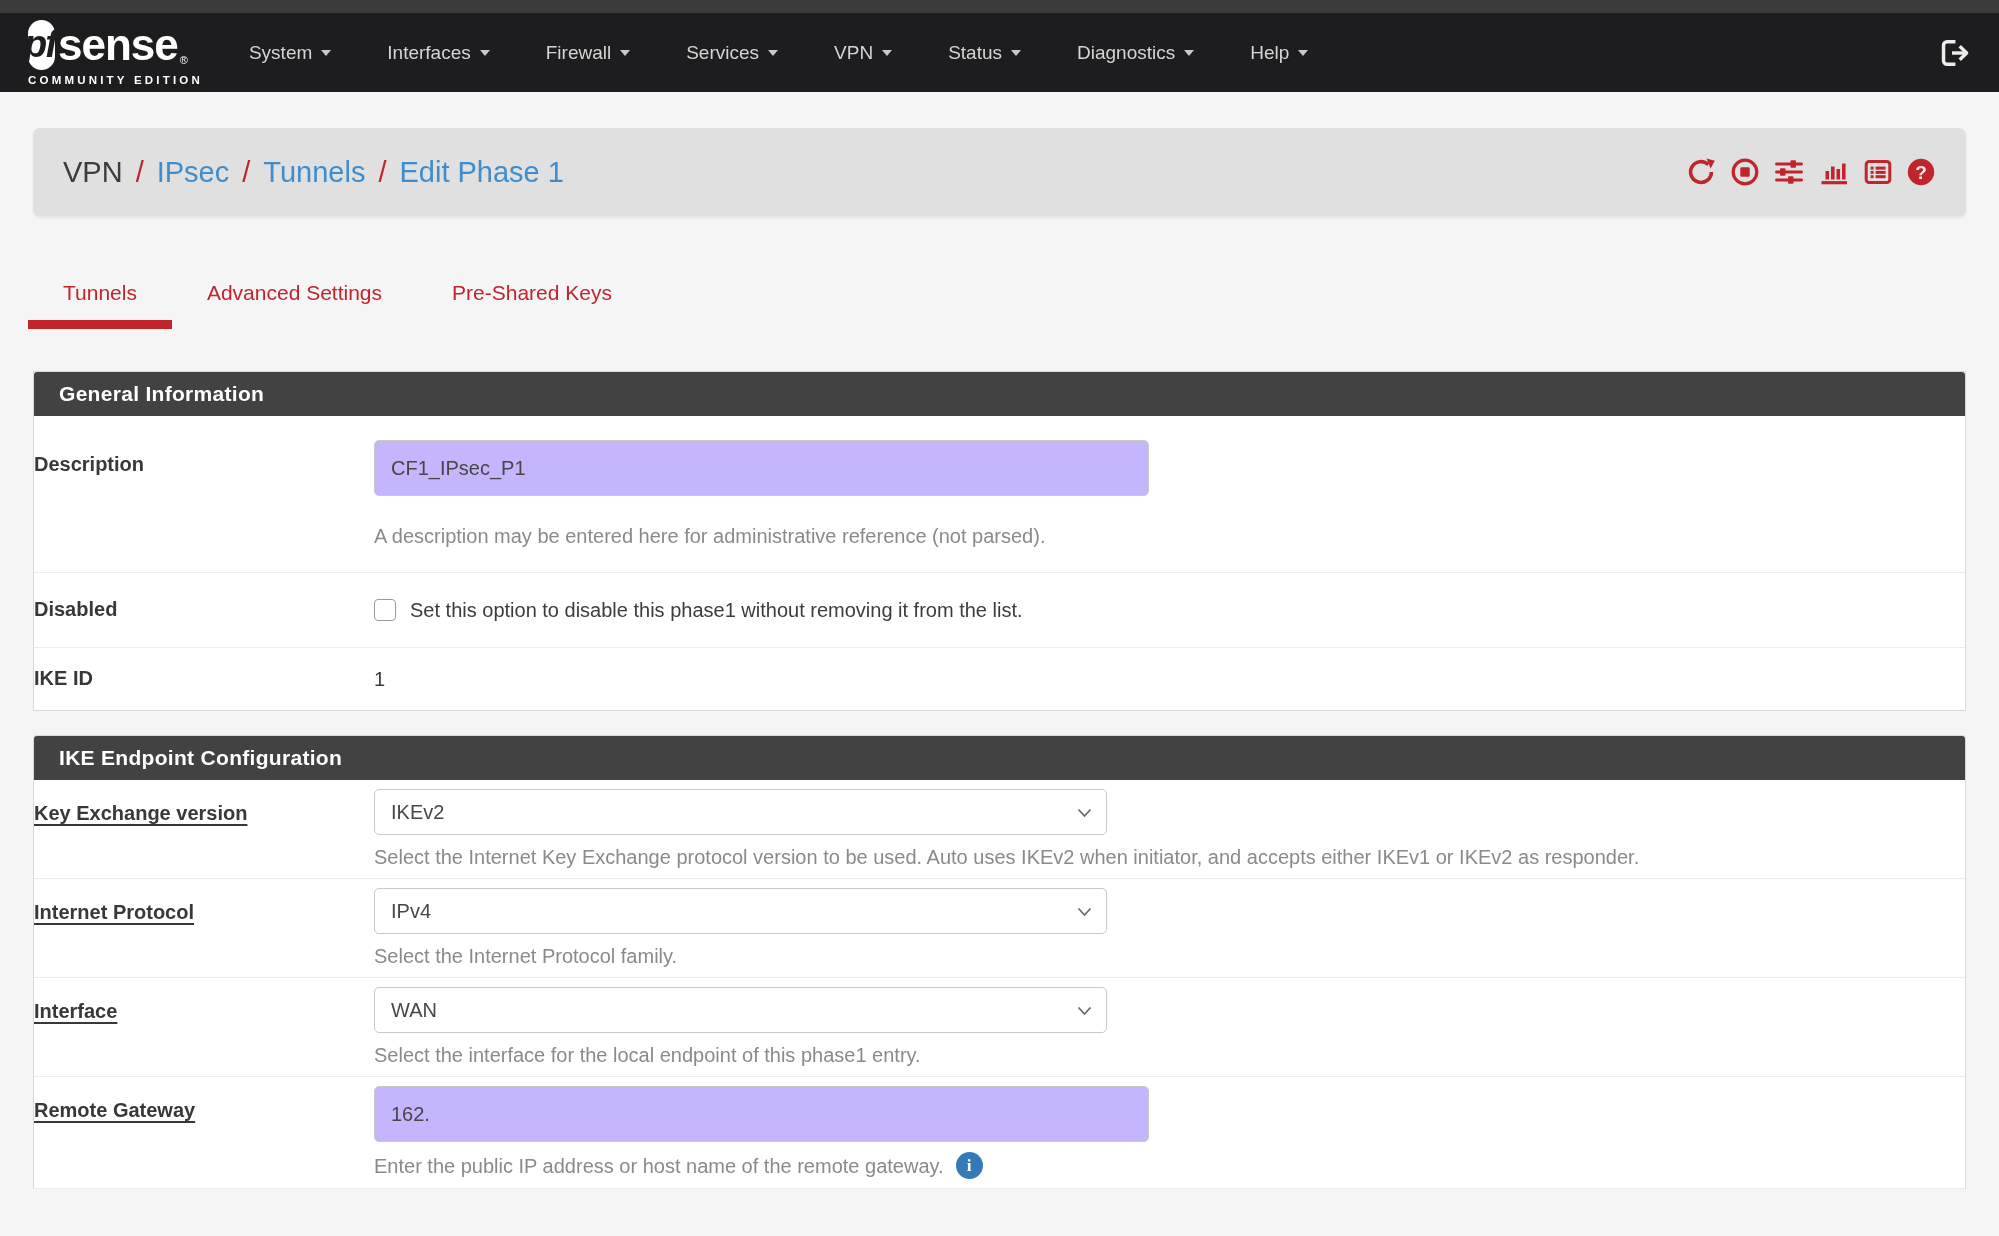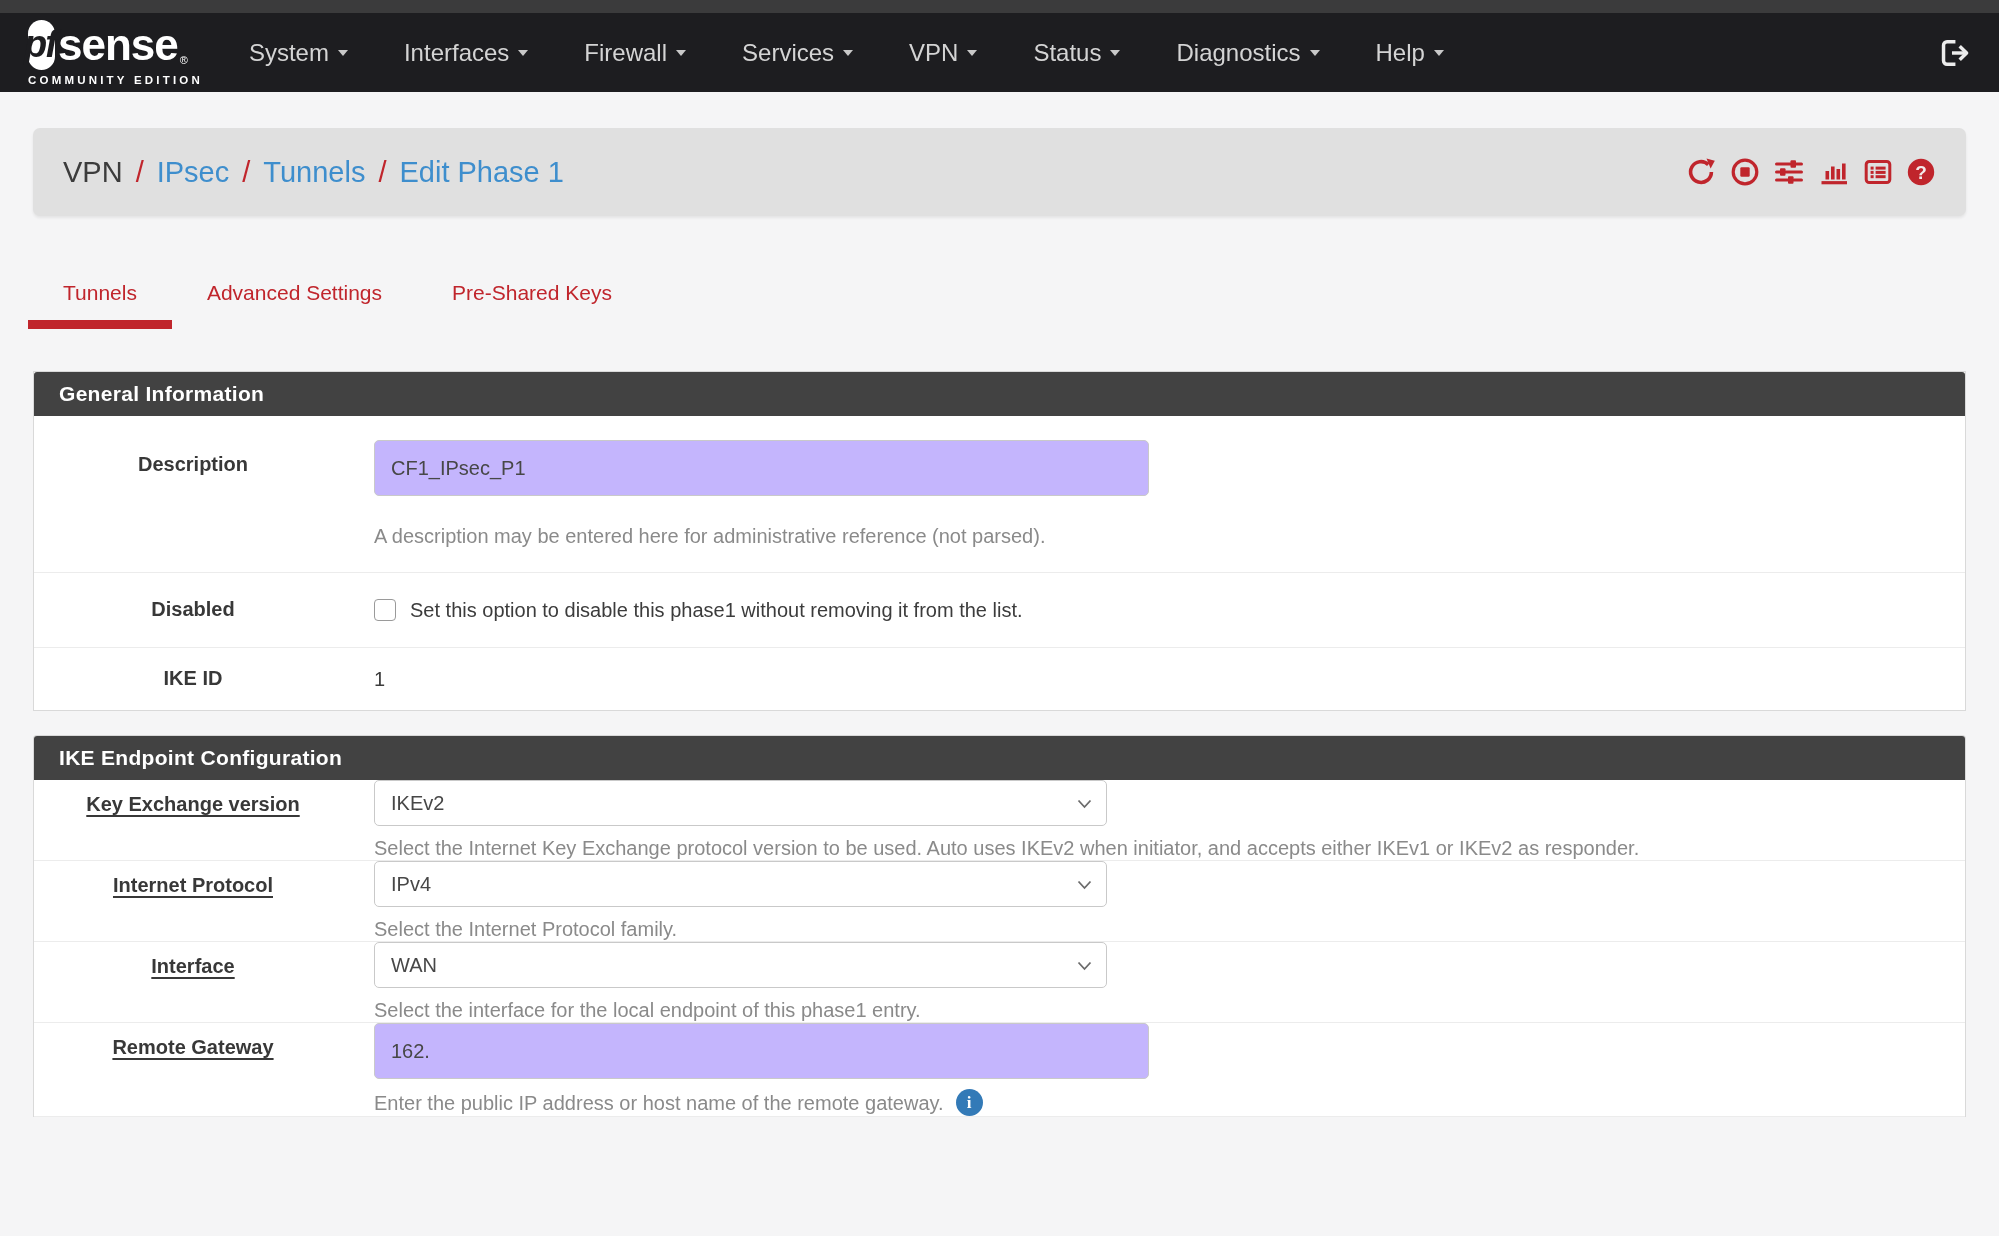--- a/index.html
+++ b/index.html
@@ -30,21 +30,21 @@
     display:flex; align-items:center; justify-content:center;
     font-style:italic; font-weight:bold; font-size:38px; color:#1d1d20;
     letter-spacing:-2px; padding-right:3px;text-align:center;
   }
   .sense{ font-weight:bold; font-size:44px; color:#fff; letter-spacing:-1px; margin-left:3px; line-height:1; }
   .reg{ color:#fff; font-size:11px; align-self:flex-end; margin:0 0 4px 2px; }
   .edition{ color:#fff; font-size:11.5px; letter-spacing:3.2px; font-weight:bold; margin-top:4px; }
 
   .nav-menu{ display:flex; list-style:none; margin:0 0 0 46px; padding:0; gap:56px; }
   .nav-item{
-    color:#d4d4d4; font-size:24px; display:flex; align-items:center; gap:9px;
+    color:#d4d4d4; font-size:19px; display:flex; align-items:center; gap:9px;
     cursor:pointer; white-space:nowrap;
   }
   .caret{
     width:0; height:0; display:inline-block;
     border-left:5.5px solid transparent; border-right:5.5px solid transparent;
     border-top:6px solid #c9c9c9;
   }
   .signout{ margin-left:auto; cursor:pointer; display:flex; align-items:center; }
 
   
@@ -73,23 +73,23 @@
   }
   .panel.second{ margin-top:24px; border-bottom:none; border-radius:4px 4px 0 0; }
   .panel-header{
     background:var(--panelhead); color:#fff; font-weight:bold; font-size:21px;
     padding:10px 25px; border-radius:3px 3px 0 0; letter-spacing:.3px;
   }
   .form-row{ display:flex; border-bottom:1px solid #ececec; }
   .row-desc{ padding:24px 0; }
   .row-disabled{ padding:24px 0; }
   .row-ike{ padding:18px 0; border-bottom:none; }
-  .panel.second .form-row{ padding:0 0; }
+  .panel.second .form-row{ padding:9px 0; }
   .row-label{
-    width:340px; min-width:340px; text-align:center; padding-right:22px;
+    width:340px; min-width:340px; text-align:left; padding-right:22px;
     font-weight:bold; color:#383838; font-size:20px; line-height:24px;
   }
   .row-label.with-input{ padding-top:12px; }
   .row-label.doc-link{ text-decoration:underline; text-underline-offset:4px; cursor:pointer; }
   .row-control{ flex:1; }
   .text-input{
     width:775px; height:56px; border:1px solid #c9c9c9; border-radius:5px;
     padding:0 16px; font-size:20px; color:#474747; background:#c4b5fd;
     font-family:"Liberation Sans", sans-serif; outline:none;
   }

